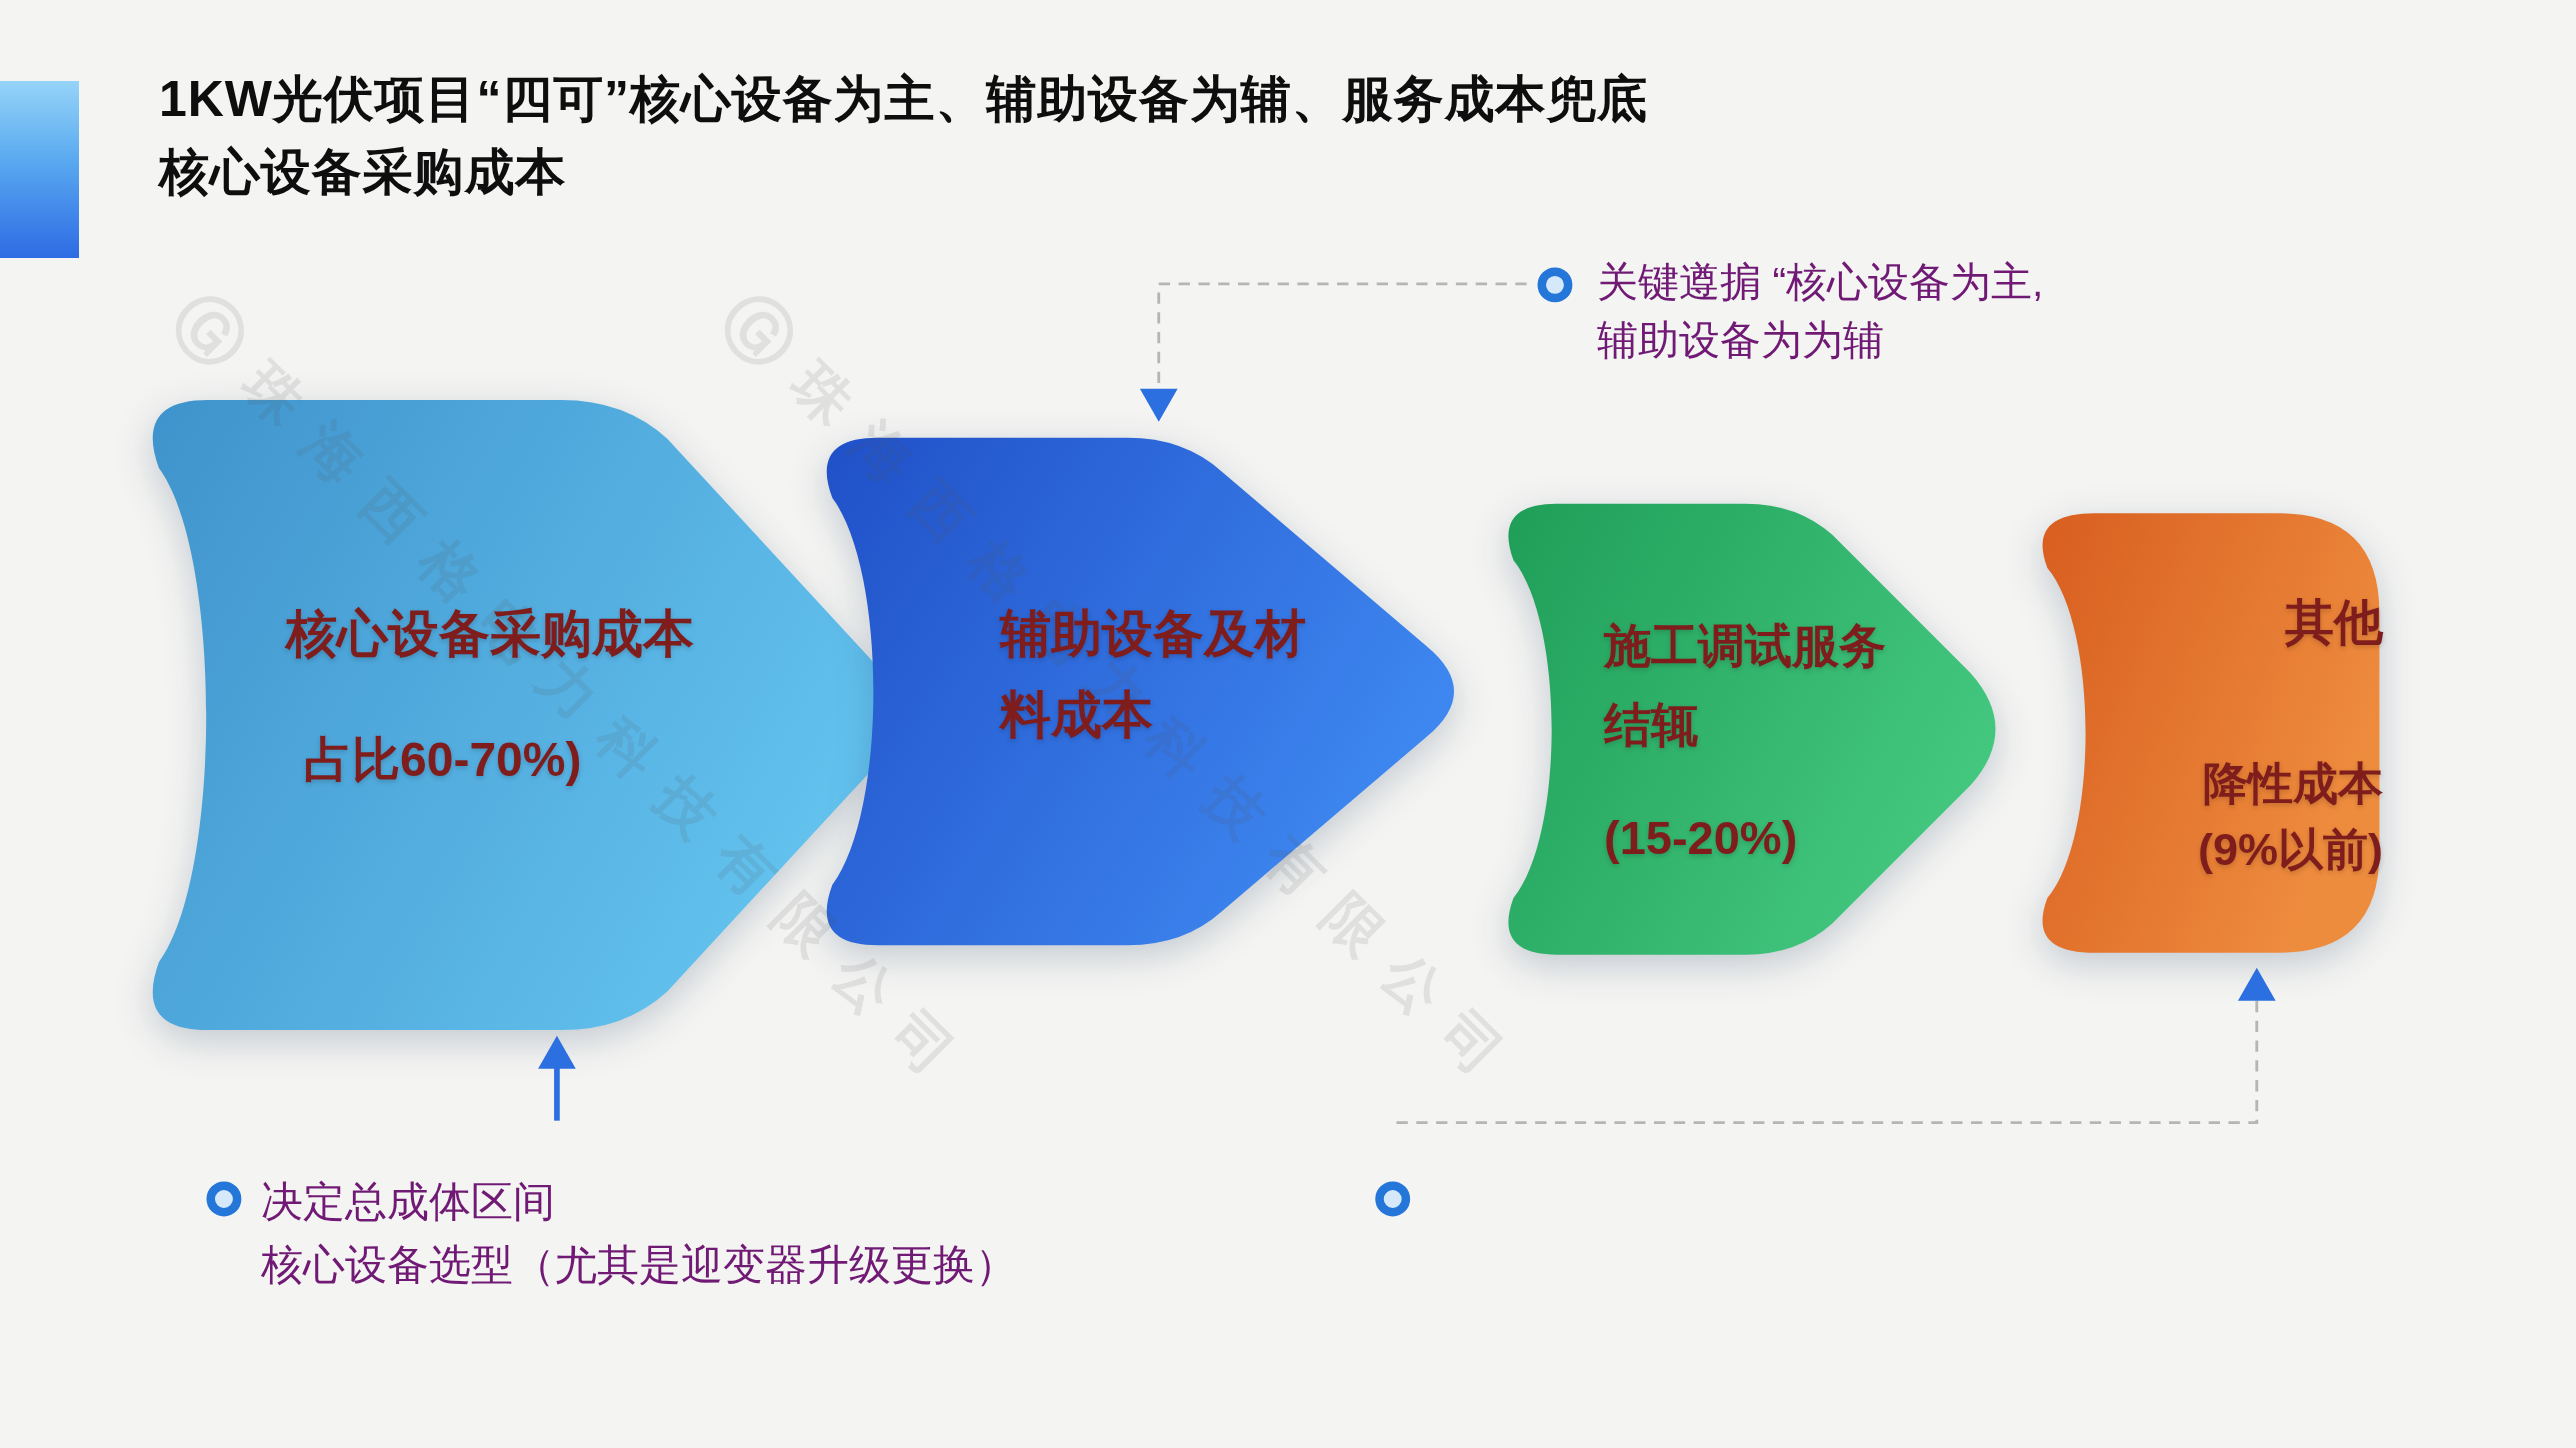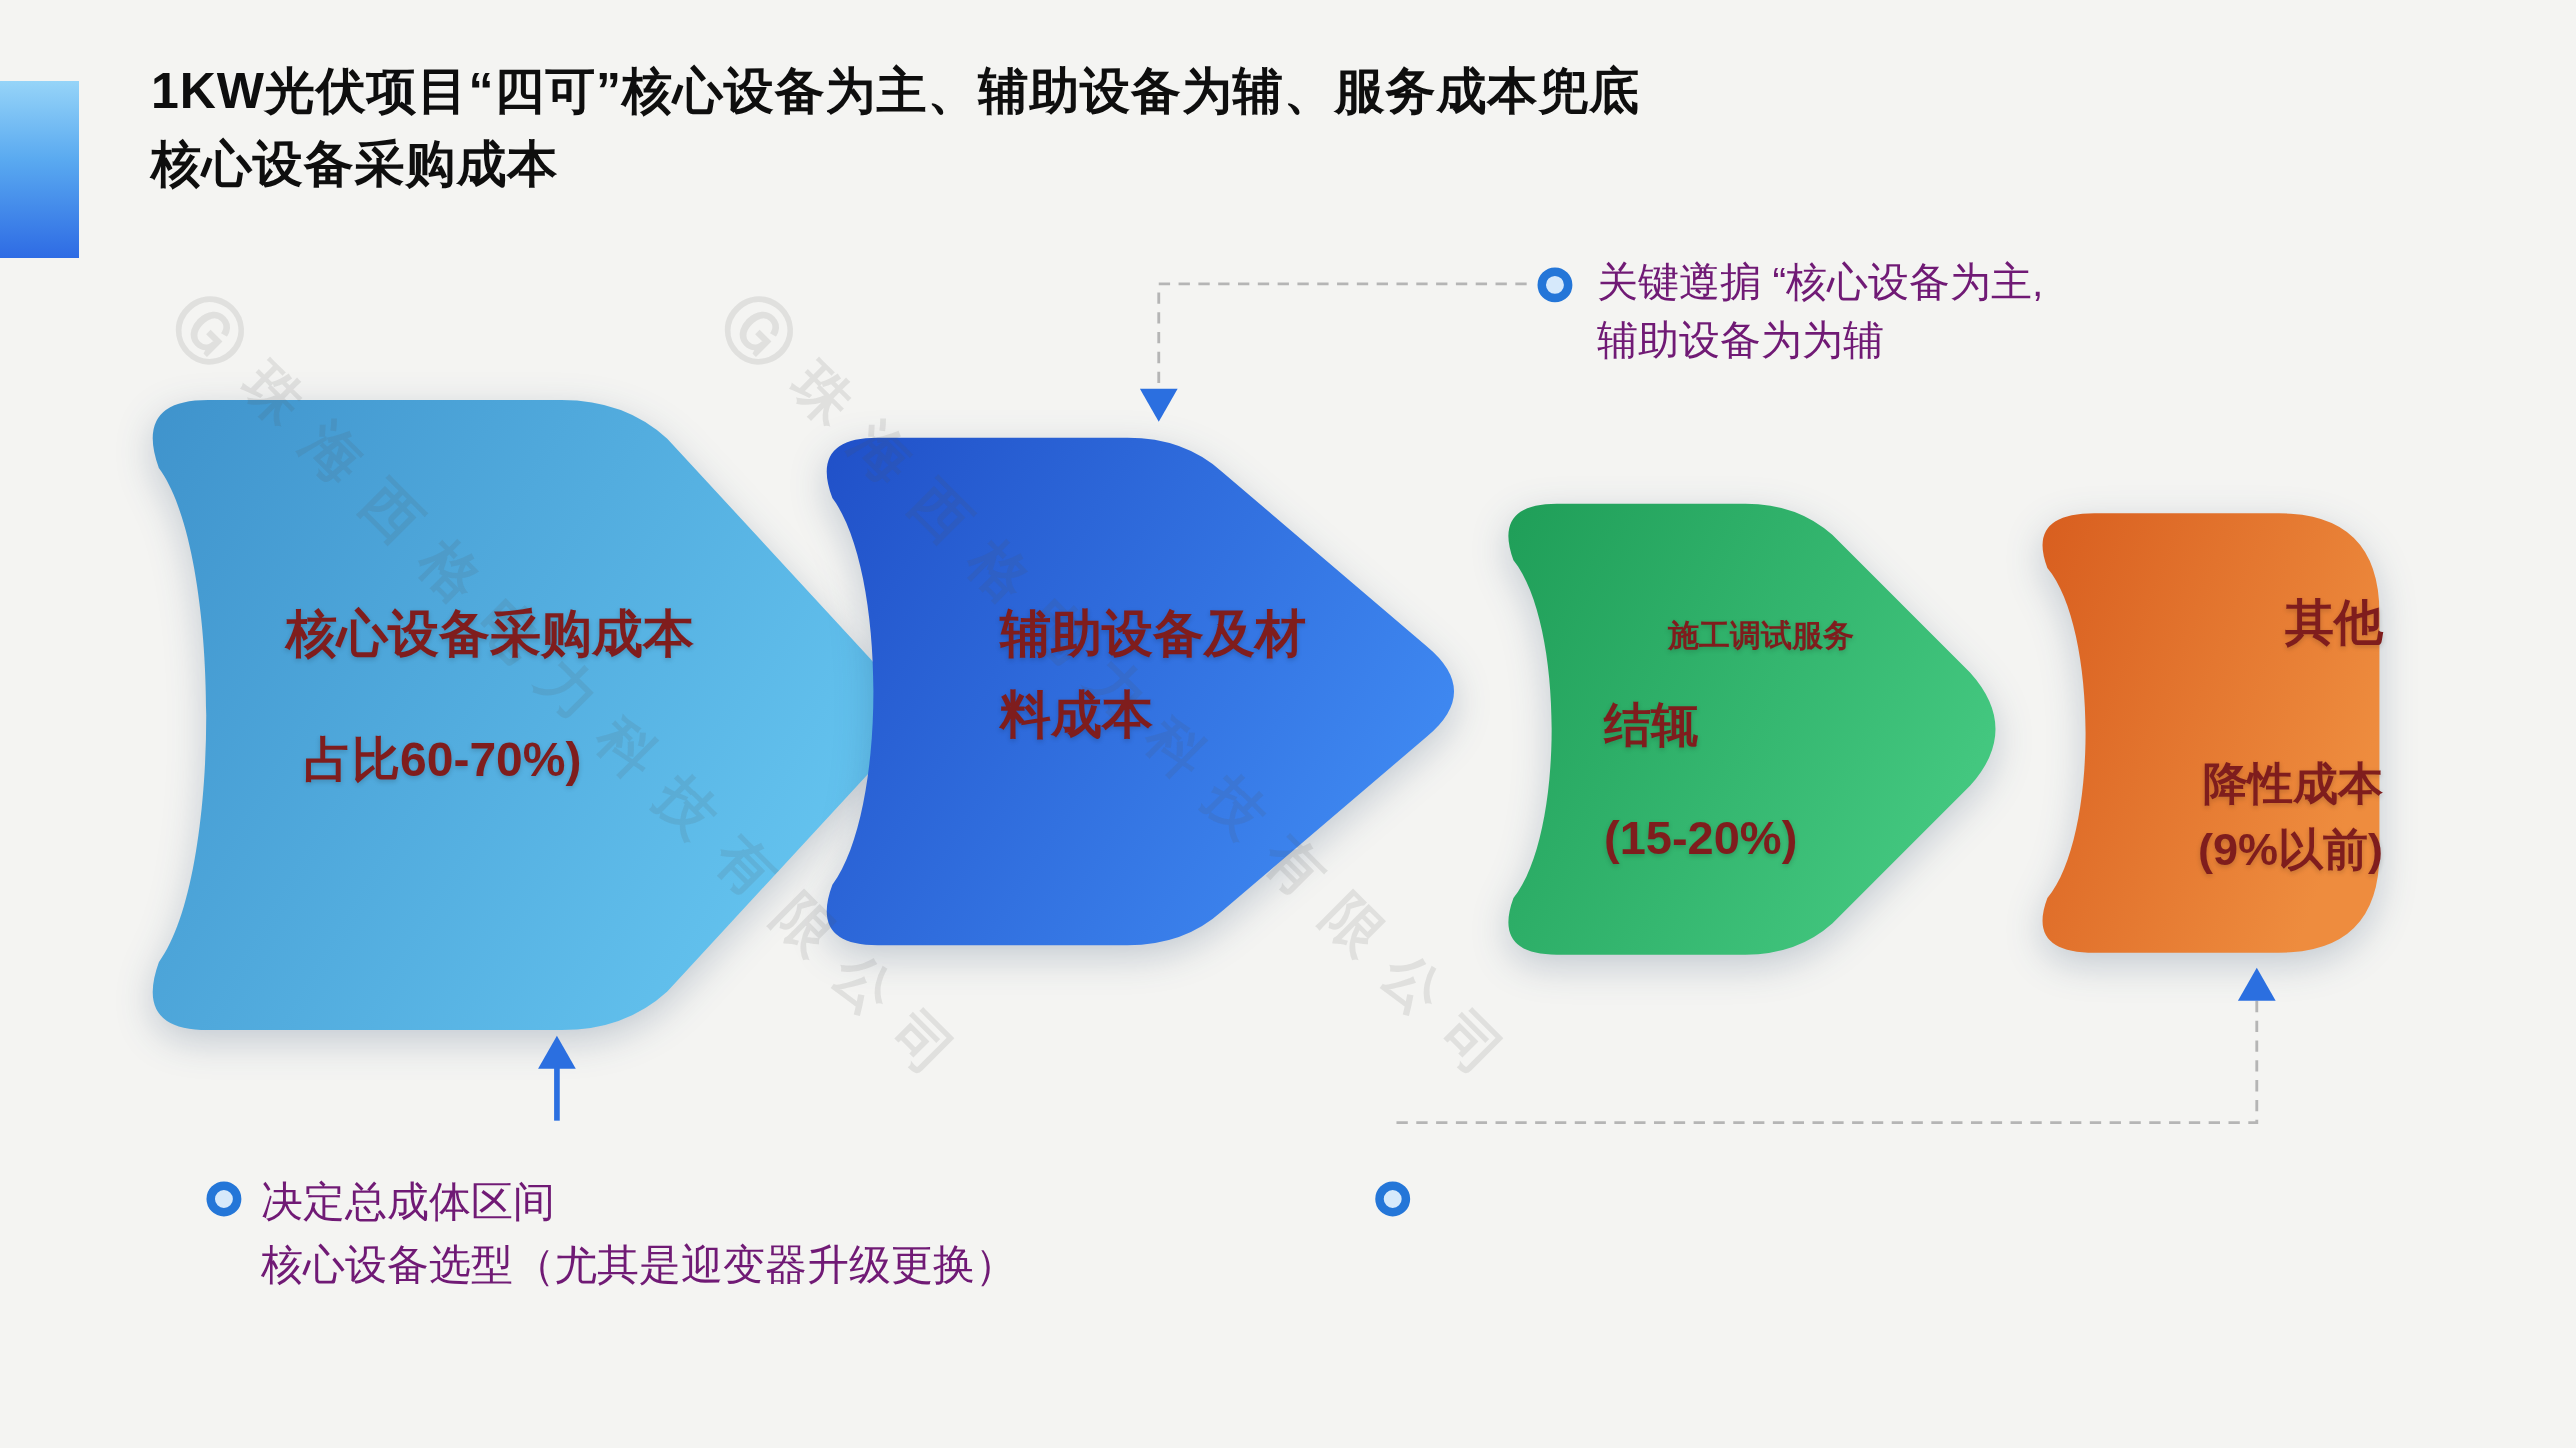--- a/index.html
+++ b/index.html
@@ -15,21 +15,21 @@
   }
   .abs{position:absolute;}
   
   .accent-bar{
     left:0;top:81px;width:79px;height:177px;
     background:linear-gradient(180deg,#96d4f8 0%,#59a9f0 45%,#2e6be4 100%);
   }
   .title{
     left:151px;top:55px;
     font-size:50px;font-weight:800;color:#0e0e0e;
-    line-height:1.45;letter-spacing:0.9px;margin:0;
+    line-height:1.45;letter-spacing:0.9px;margin:8px;
   }
   .title .t-line{display:block;}
   
   svg.diagram{left:0;top:0;width:2576px;height:1448px;z-index:1;}
   path.stage{filter:drop-shadow(0 12px 20px rgba(25,55,95,0.22));}
   
   .wm{
     transform:rotate(45deg);transform-origin:0 0;
     font-size:57px;letter-spacing:26.4px;white-space:nowrap;
     color:rgba(85,85,85,0.12);z-index:2;pointer-events:none;
@@ -107,21 +107,21 @@
 
   <div class="abs wm" style="left:217px;top:274px;"><span class="wm-logo">Ⓖ</span><span>珠海西格电力科技有限公司</span></div>
   <div class="abs wm" style="left:766px;top:274px;"><span class="wm-logo">Ⓖ</span><span>珠海西格电力科技有限公司</span></div>
 
   <div class="abs overlay stage-text s-title" style="left:286px;top:600px;font-size:51px;">核心设备采购成本</div>
   <div class="abs overlay stage-text s-value" style="left:304px;top:728px;font-size:48px;">占比60-70%)</div>
 
   <div class="abs overlay stage-text s-title" style="left:1000px;top:600px;font-size:51px;">辅助设备及材</div>
   <div class="abs overlay stage-text s-title" style="left:1000px;top:681px;font-size:51px;">料成本</div>
 
-  <div class="abs overlay stage-text s-title" style="left:1668px;top:615px;font-size:31px;">施工调试服务</div>
+  <div class="abs overlay stage-text s-title" style="left:1604px;top:615px;font-size:47px;">施工调试服务</div>
   <div class="abs overlay stage-text s-title" style="left:1604px;top:694px;font-size:47px;">结辄</div>
   <div class="abs overlay stage-text s-value" style="left:1604px;top:810px;font-size:47px;">(15-20%)</div>
 
   <div class="abs overlay stage-text" style="left:2043px;top:590px;width:340px;text-align:right;">
     <div class="s-title" style="font-size:49px;">其他</div>
     <div class="s-value" style="font-size:45px;margin-top:98px;">降性成本</div>
     <div class="s-value" style="font-size:45px;margin-top:5.7px;">(9%以前)</div>
   </div>
 
   <div class="abs annot" style="left:1597px;top:253px;font-size:41px;line-height:1.42;">

